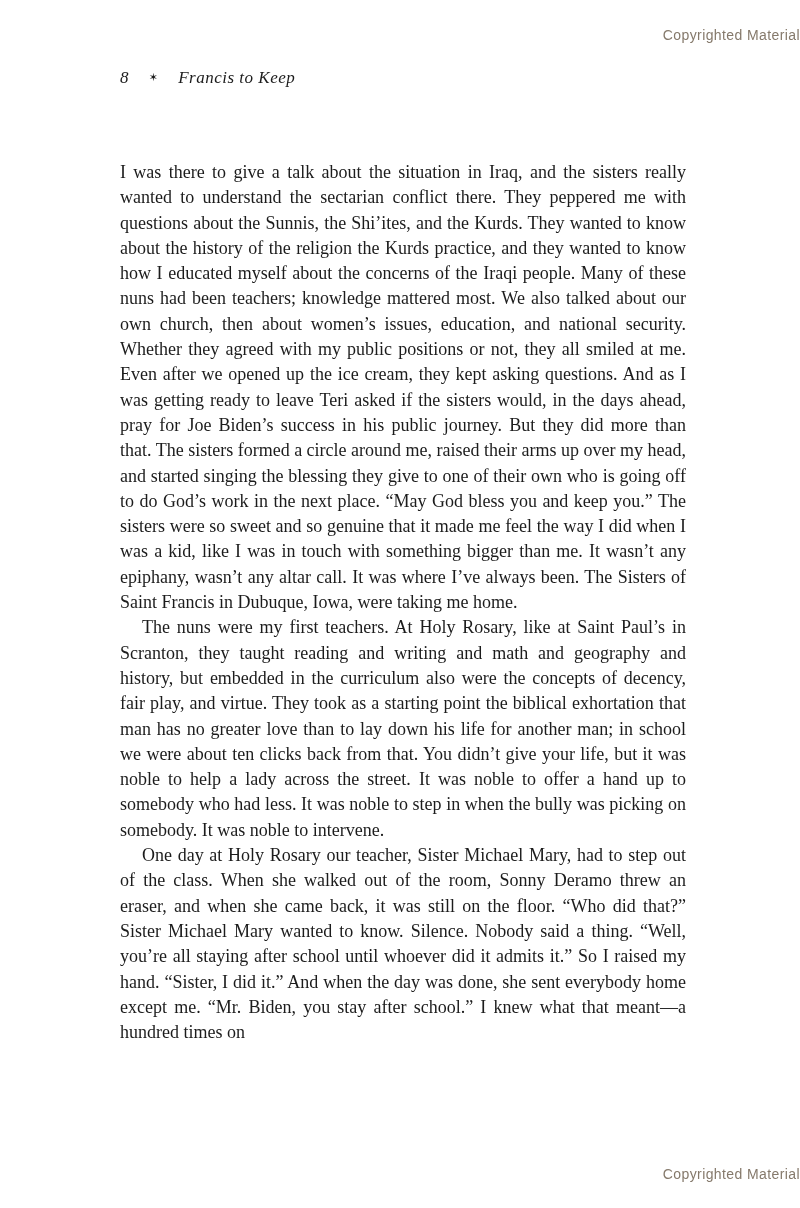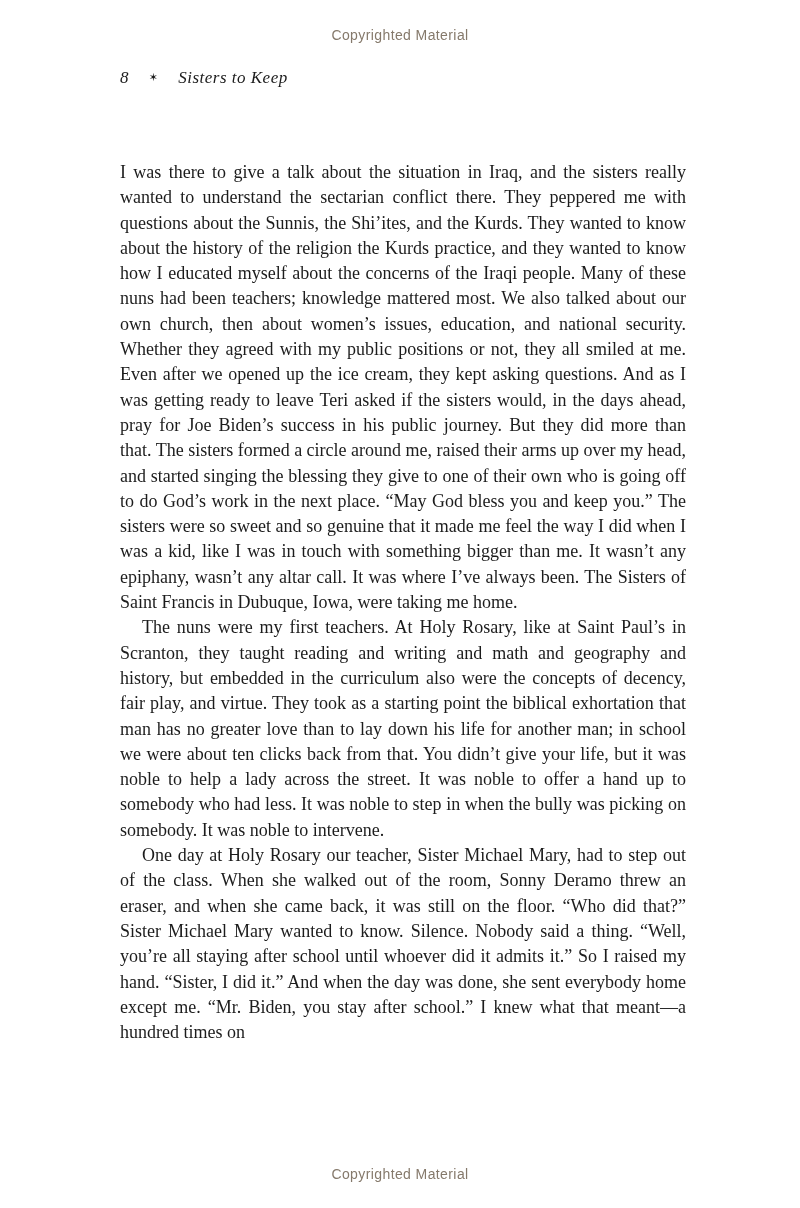--- a/index.html
+++ b/index.html
@@ -13,21 +13,21 @@
     height: 1208px;
     background: #ffffff;
     overflow: hidden;
     font-family: "Liberation Serif", serif;
     color: #1c1c1c;
   }
   .copyright-notice {
     position: absolute;
     left: 0;
     width: 100%;
-    text-align: center;
+    text-align: right;
     font-family: "Liberation Sans", sans-serif;
     font-size: 14px;
     letter-spacing: 0.4px;
     color: #85796b;
   }
   .copyright-notice.top { top: 27px; }
   .copyright-notice.bottom { top: 1166px; }
 
   .running-header {
     position: absolute;
@@ -75,21 +75,21 @@
 </head>
 <body>
 
 <div class="page">
 
   <div class="copyright-notice top">Copyrighted Material</div>
 
   <div class="running-header">
     <span class="pagenum">8</span>
     <span class="ornament">✶</span>
-    <span class="title">Sisters to Keep</span>
+    <span class="title">Francis to Keep</span>
   </div>
 
   <div class="body-text">
     <p>I was there to give a talk about the situation in Iraq, and the sisters really wanted to understand the sectarian conflict there. They peppered me with questions about the Sunnis, the Shi’ites, and the Kurds. They wanted to know about the history of the religion the Kurds practice, and they wanted to know how I educated myself about the concerns of the Iraqi people. Many of these nuns had been teachers; knowledge mattered most. We also talked about our own church, then about women’s issues, education, and national security. Whether they agreed with my public positions or not, they all smiled at me. Even after we opened up the ice cream, they kept asking questions. And as I was getting ready to leave Teri asked if the sisters would, in the days ahead, pray for Joe Biden’s success in his public journey. But they did more than that. The sisters formed a circle around me, raised their arms up over my head, and started singing the blessing they give to one of their own who is going off to do God’s work in the next place. “May God bless you and keep you.” The sisters were so sweet and so genuine that it made me feel the way I did when I was a kid, like I was in touch with something bigger than me. It wasn’t any epiphany, wasn’t any altar call. It was where I’ve always been. The Sisters of Saint Francis in Dubuque, Iowa, were taking me home.</p>
     <p class="indent">The nuns were my first teachers. At Holy Rosary, like at Saint Paul’s in Scranton, they taught reading and writing and math and geography and history, but embedded in the curriculum also were the concepts of decency, fair play, and virtue. They took as a starting point the biblical exhortation that man has no greater love than to lay down his life for another man; in school we were about ten clicks back from that. You didn’t give your life, but it was noble to help a lady across the street. It was noble to offer a hand up to somebody who had less. It was noble to step in when the bully was picking on somebody. It was noble to intervene.</p>
     <p class="indent">One day at Holy Rosary our teacher, Sister Michael Mary, had to step out of the class. When she walked out of the room, Sonny Deramo threw an eraser, and when she came back, it was still on the floor. “Who did that?” Sister Michael Mary wanted to know. Silence. Nobody said a thing. “Well, you’re all staying after school until whoever did it admits it.” So I raised my hand. “Sister, I did it.” And when the day was done, she sent everybody home except me. “Mr. Biden, you stay after school.” I knew what that meant—a hundred times on</p>
   </div>
 
   <div class="copyright-notice bottom">Copyrighted Material</div>
 

